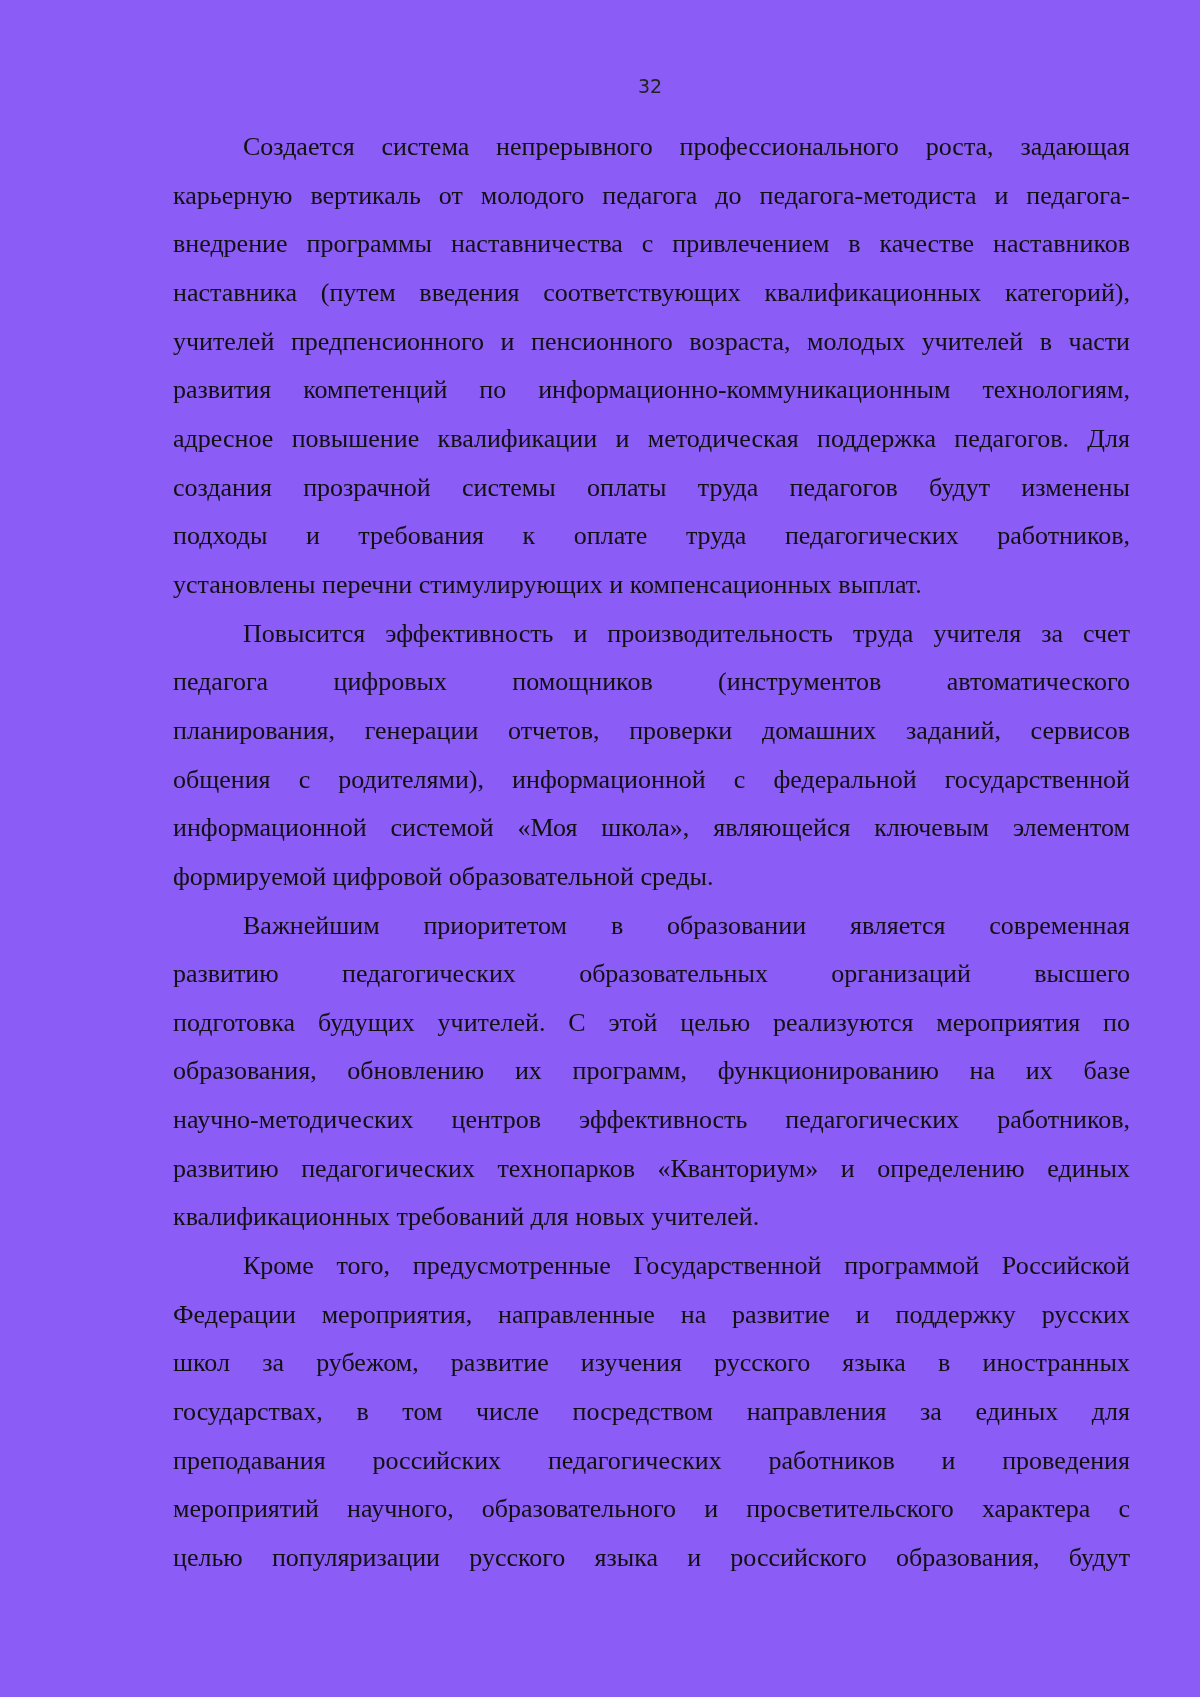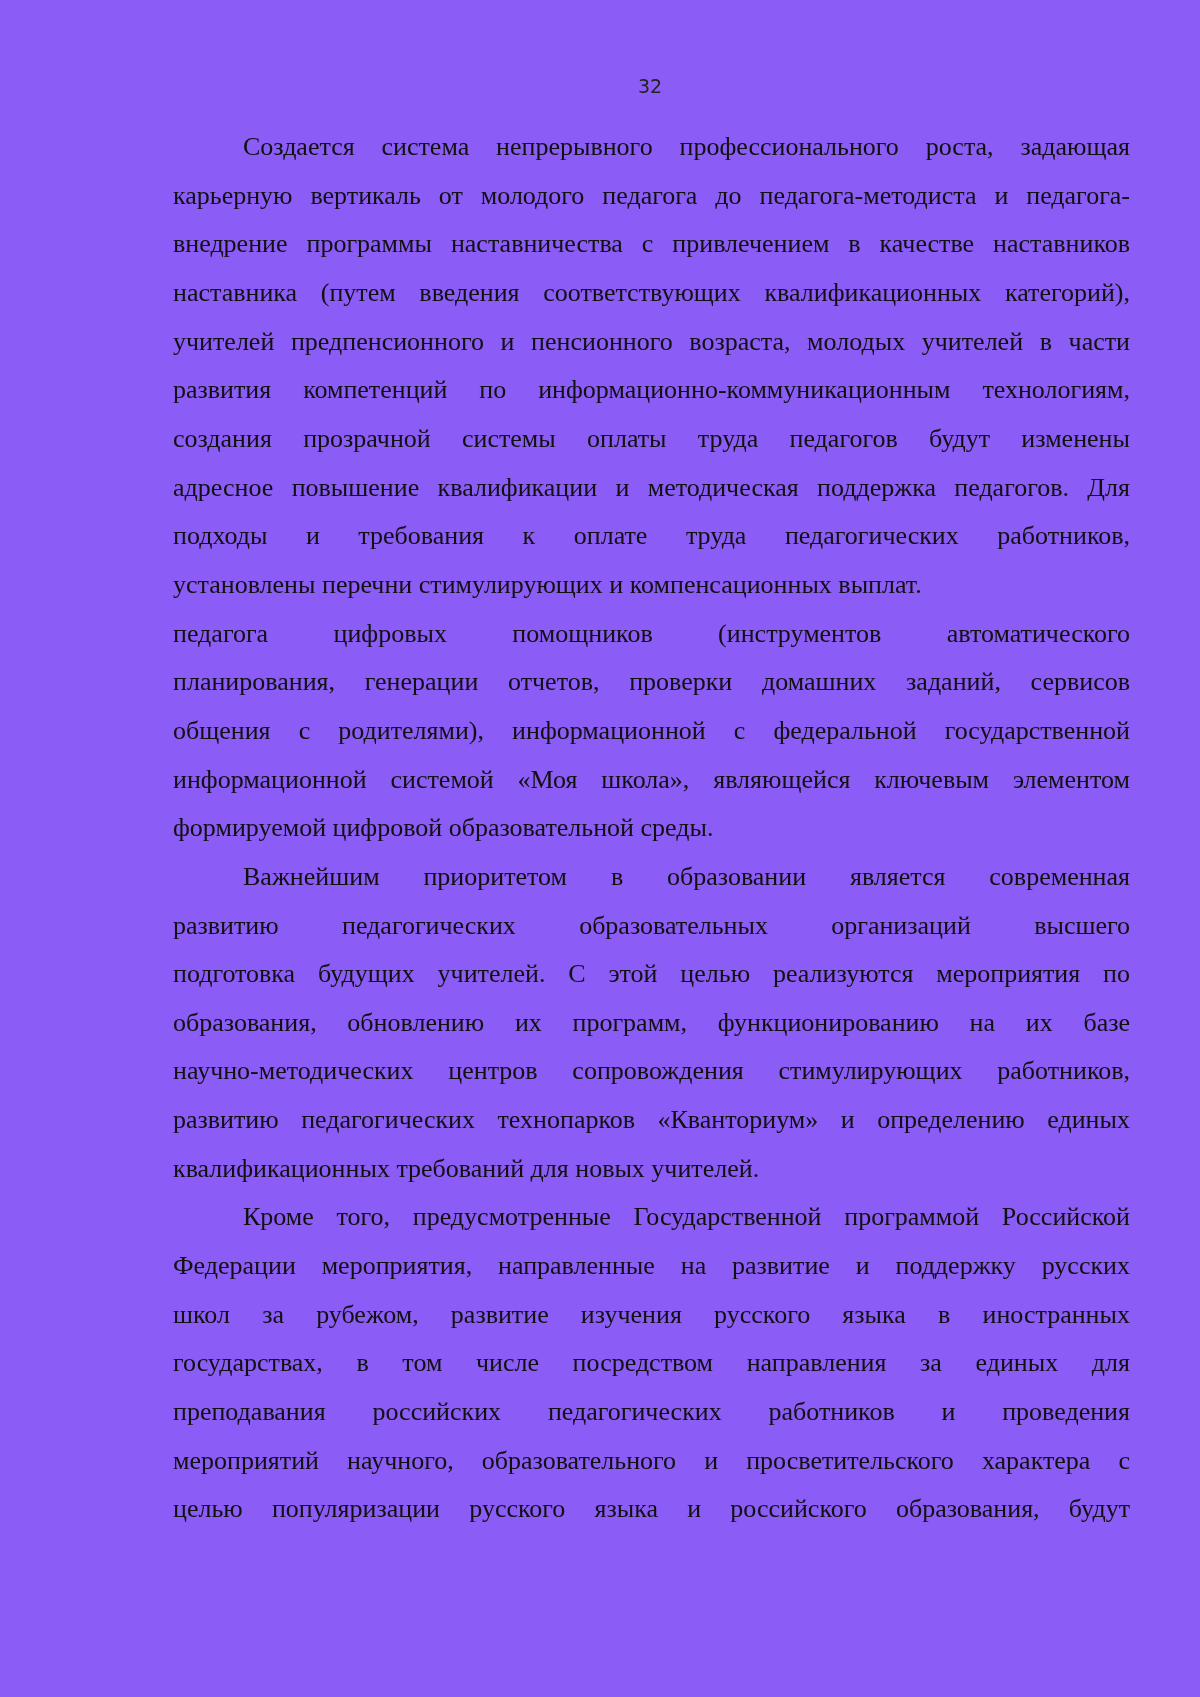--- a/index.html
+++ b/index.html
@@ -31,40 +31,41 @@
 
   <div class="body-text">
 
     <div class="paragraph">
       <span class="line first">Создается система непрерывного профессионального роста, задающая</span>
       <span class="line">карьерную вертикаль от молодого педагога до педагога-методиста и педагога-</span>
       <span class="line">внедрение программы наставничества с привлечением в качестве наставников</span>
       <span class="line">наставника (путем введения соответствующих квалификационных категорий),</span>
       <span class="line">учителей предпенсионного и пенсионного возраста, молодых учителей в части</span>
       <span class="line">развития компетенций по информационно-коммуникационным технологиям,</span>
+      <span class="line">адресное повышение квалификации и методическая поддержка педагогов. Для</span>
       <span class="line">создания прозрачной системы оплаты труда педагогов будут изменены</span>
-      <span class="line">адресное повышение квалификации и методическая поддержка педагогов. Для</span>
       <span class="line">подходы и требования к оплате труда педагогических работников,</span>
       <span class="line last">установлены перечни стимулирующих и компенсационных выплат.</span>
     </div>
 
     <div class="paragraph">
+      <span class="line first">Повысится эффективность и производительность труда учителя за счет</span>
       <span class="line">педагога цифровых помощников (инструментов автоматического</span>
       <span class="line">планирования, генерации отчетов, проверки домашних заданий, сервисов</span>
       <span class="line">общения с родителями), информационной с федеральной государственной</span>
       <span class="line">информационной системой «Моя школа», являющейся ключевым элементом</span>
       <span class="line last">формируемой цифровой образовательной среды.</span>
     </div>
 
     <div class="paragraph">
       <span class="line first">Важнейшим приоритетом в образовании является современная</span>
       <span class="line">развитию педагогических образовательных организаций высшего</span>
       <span class="line">подготовка будущих учителей. С этой целью реализуются мероприятия по</span>
       <span class="line">образования, обновлению их программ, функционированию на их базе</span>
-      <span class="line">научно-методических центров сопровождения стимулирующих работников,</span>
+      <span class="line">научно-методических центров эффективность педагогических работников,</span>
       <span class="line">развитию педагогических технопарков «Кванториум» и определению единых</span>
       <span class="line last">квалификационных требований для новых учителей.</span>
     </div>
 
     <div class="paragraph">
       <span class="line first">Кроме того, предусмотренные Государственной программой Российской</span>
       <span class="line">Федерации мероприятия, направленные на развитие и поддержку русских</span>
       <span class="line">школ за рубежом, развитие изучения русского языка в иностранных</span>
       <span class="line">государствах, в том числе посредством направления за единых для</span>
       <span class="line">преподавания российских педагогических работников и проведения</span>

